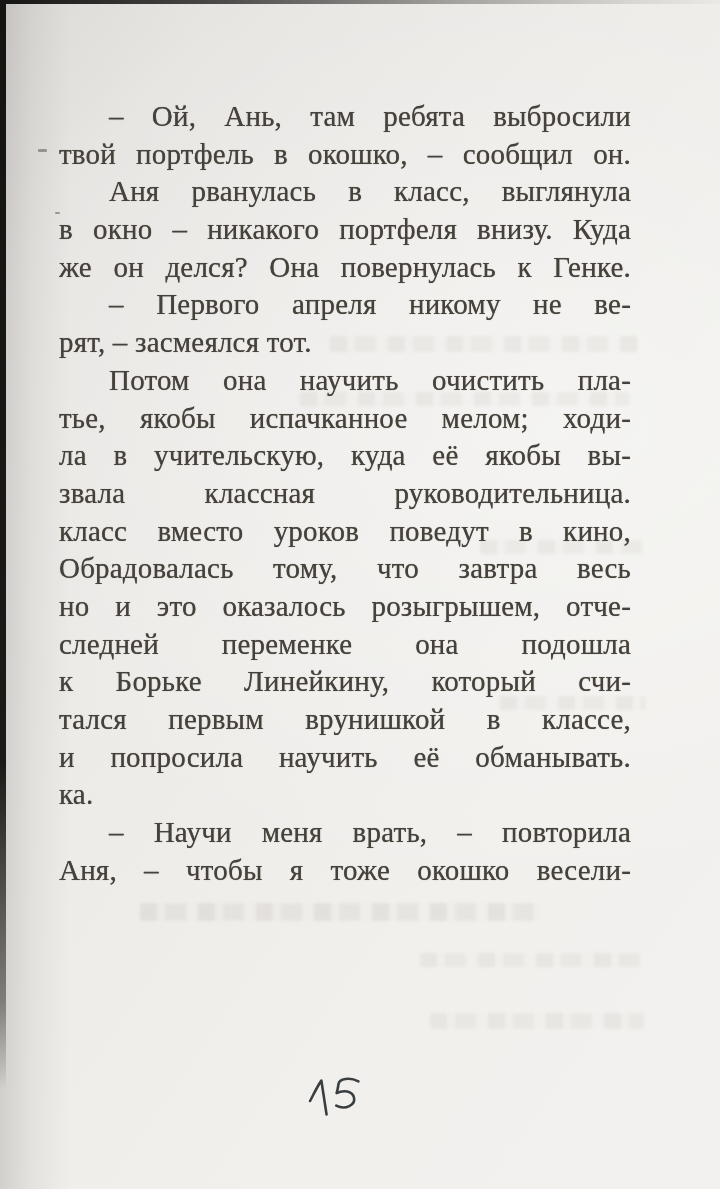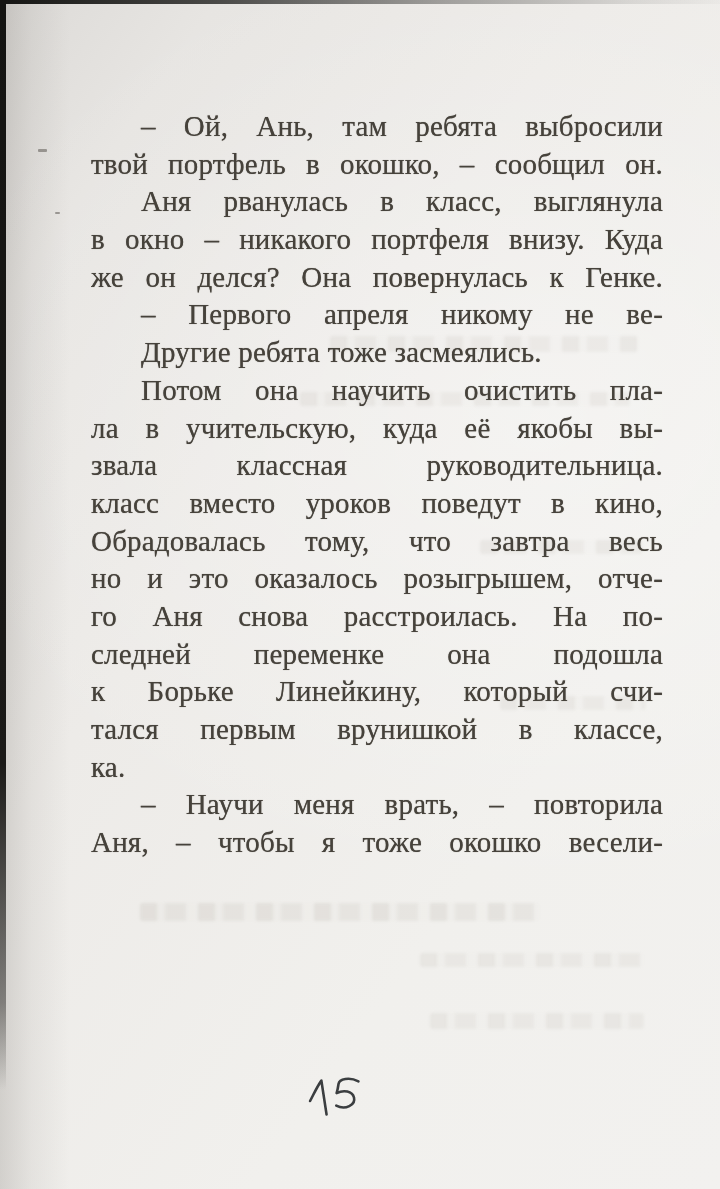--- a/index.html
+++ b/index.html
@@ -26,23 +26,22 @@
   .edge-left {
     position: absolute; left: 0; top: 0; width: 6px; height: 1090px;
     background: linear-gradient(180deg, #141412 0%, #1b1a18 70%, rgba(27,26,24,0.45) 92%, rgba(27,26,24,0) 100%);
   }
   .edge-top {
     position: absolute; left: 0; top: 0; width: 100%; height: 4px;
     background: linear-gradient(90deg, #151513 0%, rgba(21,21,19,0.75) 30%, rgba(21,21,19,0.35) 62%, rgba(21,21,19,0.10) 88%, rgba(21,21,19,0.02) 100%);
   }
   
   .text-block {
-    position: absolute; left: 91px; top: 98px; width: 572px;
+    position: absolute; left: 59px; top: 98px; width: 572px;
     color: #46423b;
-    margin-top: 10px;
   }
   .ln {
     height: 37.7px; line-height: 37.7px;
     font-size: 29px;
     text-align: justify;
     overflow: hidden;
     text-shadow: 0 0 0.7px rgba(70,66,59,0.85);
     letter-spacing: 0.2px;
   }
   .ln.ind { text-indent: 50px; }
@@ -88,31 +87,32 @@
   <div class="speck" style="left:38px; top:149px; width:9px; height:3px;"></div>
   <div class="speck" style="left:55px; top:212px; width:5px; height:2px;"></div>
 
   <div class="text-block">
       <div class="ln ind jst">– Ой, Ань, там ребята выбросили</div>
       <div class="ln jst">твой портфель в окошко, – сообщил он.</div>
       <div class="ln ind jst">Аня рванулась в класс, выглянула</div>
       <div class="ln jst">в окно – никакого портфеля внизу. Куда</div>
       <div class="ln jst">же он делся? Она повернулась к Генке.</div>
       <div class="ln ind jst">– Первого апреля никому не ве-</div>
-      <div class="ln ind">Другие ребята тоже засмеялись.</div>
+      <div class="ln">рят, – засмеялся тот.</div>
       <div class="ln ind jst">Потом она научить очистить пла-</div>
+      <div class="ln jst">тье, якобы испачканное мелом; ходи-</div>
       <div class="ln jst">ла в учительскую, куда её якобы вы-</div>
       <div class="ln jst">звала классная руководительница.</div>
       <div class="ln jst">класс вместо уроков поведут в кино,</div>
       <div class="ln jst">Обрадовалась тому, что завтра весь</div>
       <div class="ln jst">но и это оказалось розыгрышем, отче-</div>
-      <div class="ln jst">го Аня снова расстроилась. На по-</div>
       <div class="ln jst">следней переменке она подошла</div>
       <div class="ln jst">к Борьке Линейкину, который счи-</div>
       <div class="ln jst">тался первым врунишкой в классе,</div>
+      <div class="ln jst">и попросила научить её обманывать.</div>
       <div class="ln">ка.</div>
       <div class="ln ind jst">– Научи меня врать, – повторила</div>
       <div class="ln jst">Аня, – чтобы я тоже окошко весели-</div>
     </div>
 
   <div class="page-number" aria-label="15">
     <span class="sr">15</span>
     <svg width="72" height="48" viewBox="0 0 72 48">
       <g fill="none" stroke="#3b3e40" stroke-width="2.6" stroke-linecap="round" stroke-linejoin="round">
 

